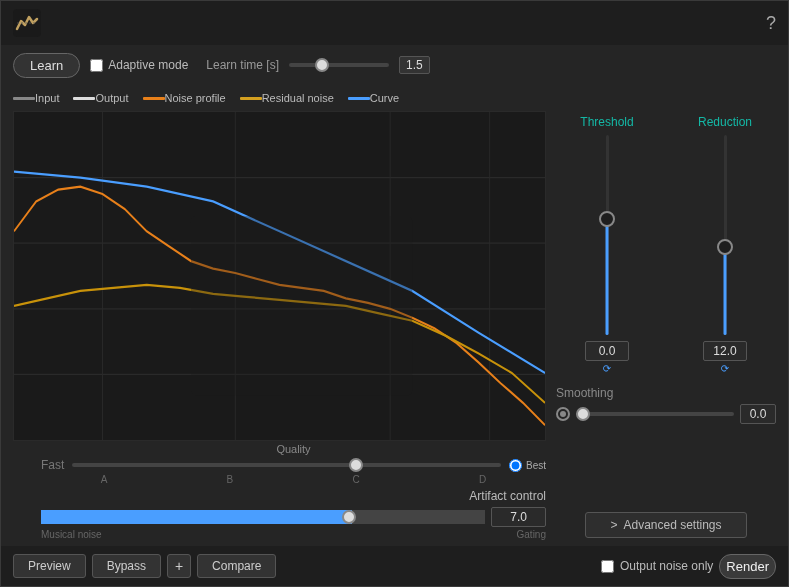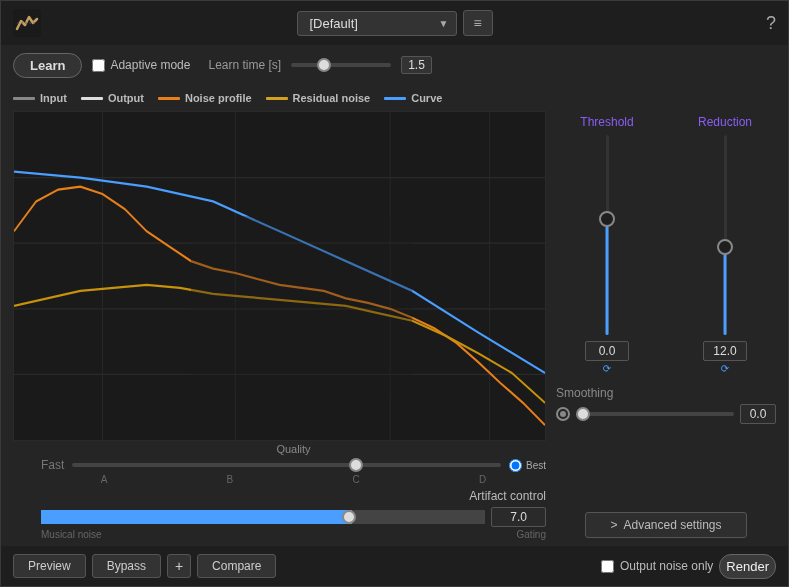--- a/index.html
+++ b/index.html
@@ -101,21 +101,21 @@
       height: 40px;
     }
     .learn-btn {
       background: #333;
       border: 1px solid #666;
       color: #ddd;
       padding: 4px 16px;
       border-radius: 14px;
       cursor: pointer;
       font-size: 13px;
-      font-weight: 700;
+      font-weight: 400;
     }
     .checkbox-label {
       display: flex;
       align-items: center;
       gap: 5px;
       color: #bbb;
       font-size: 12px;
       cursor: pointer;
     }
     .checkbox-label input[type=checkbox] {
@@ -149,24 +149,22 @@
       display: flex;
       align-items: center;
       padding: 4px 12px;
       gap: 14px;
       height: 26px;
       background: #252525;
     }
     .legend-item {
       display: flex;
       align-items: center;
-      gap: 5px;
       font-size: 11px;
       color: #bbb;
-      font-weight: bold;
     }
     .legend-line {
       width: 22px;
       height: 3px;
       border-radius: 1px;
     }
     
     .content-area {
       display: flex;
       flex: 1;
@@ -236,21 +234,21 @@
       padding: 4px 0;
     }
     .slider-col {
       display: flex;
       flex-direction: column;
       align-items: center;
       flex: 1;
     }
     .slider-col-label {
       font-size: 12px;
-      color: #8b5cf6;
+      color: #14b8a6;
       margin-bottom: 6px;
       font-weight: 500;
     }
     .vertical-slider-container {
       position: relative;
       height: 200px;
       width: 24px;
       display: flex;
       align-items: center;
       justify-content: center;
@@ -482,27 +480,20 @@
 
 <div class="main-container">
 
   <div class="header">
     <div class="header-logo">
       <svg class="logo-icon" viewBox="0 0 28 28">
         <rect width="28" height="28" fill="#1a1a1a" rx="4"></rect>
         <polyline points="4,20 8,12 12,16 16,8 20,14 24,10" stroke="#c0a060" stroke-width="2.5" fill="none" stroke-linecap="round" stroke-linejoin="round"></polyline>
         <line x1="4" y1="14" x2="24" y2="14" stroke="#555" stroke-width="0.8" stroke-dasharray="2,2"></line>
       </svg>
-    </div>
-    <div class="header-center">
-      <div class="dropdown-wrapper">
-        <select class="preset-dropdown"><option value="[Default]">[Default]</option></select>
-        <span class="dropdown-arrow">▼</span>
-      </div>
-      <button class="menu-btn">≡</button>
     </div>
     <button class="question-btn">?</button>
   </div>
 
   <div class="controls-row">
     <button class="learn-btn">Learn</button>
     <label class="checkbox-label">
       <input type="checkbox" style="">
       <span>Adaptive mode</span>
     </label>

